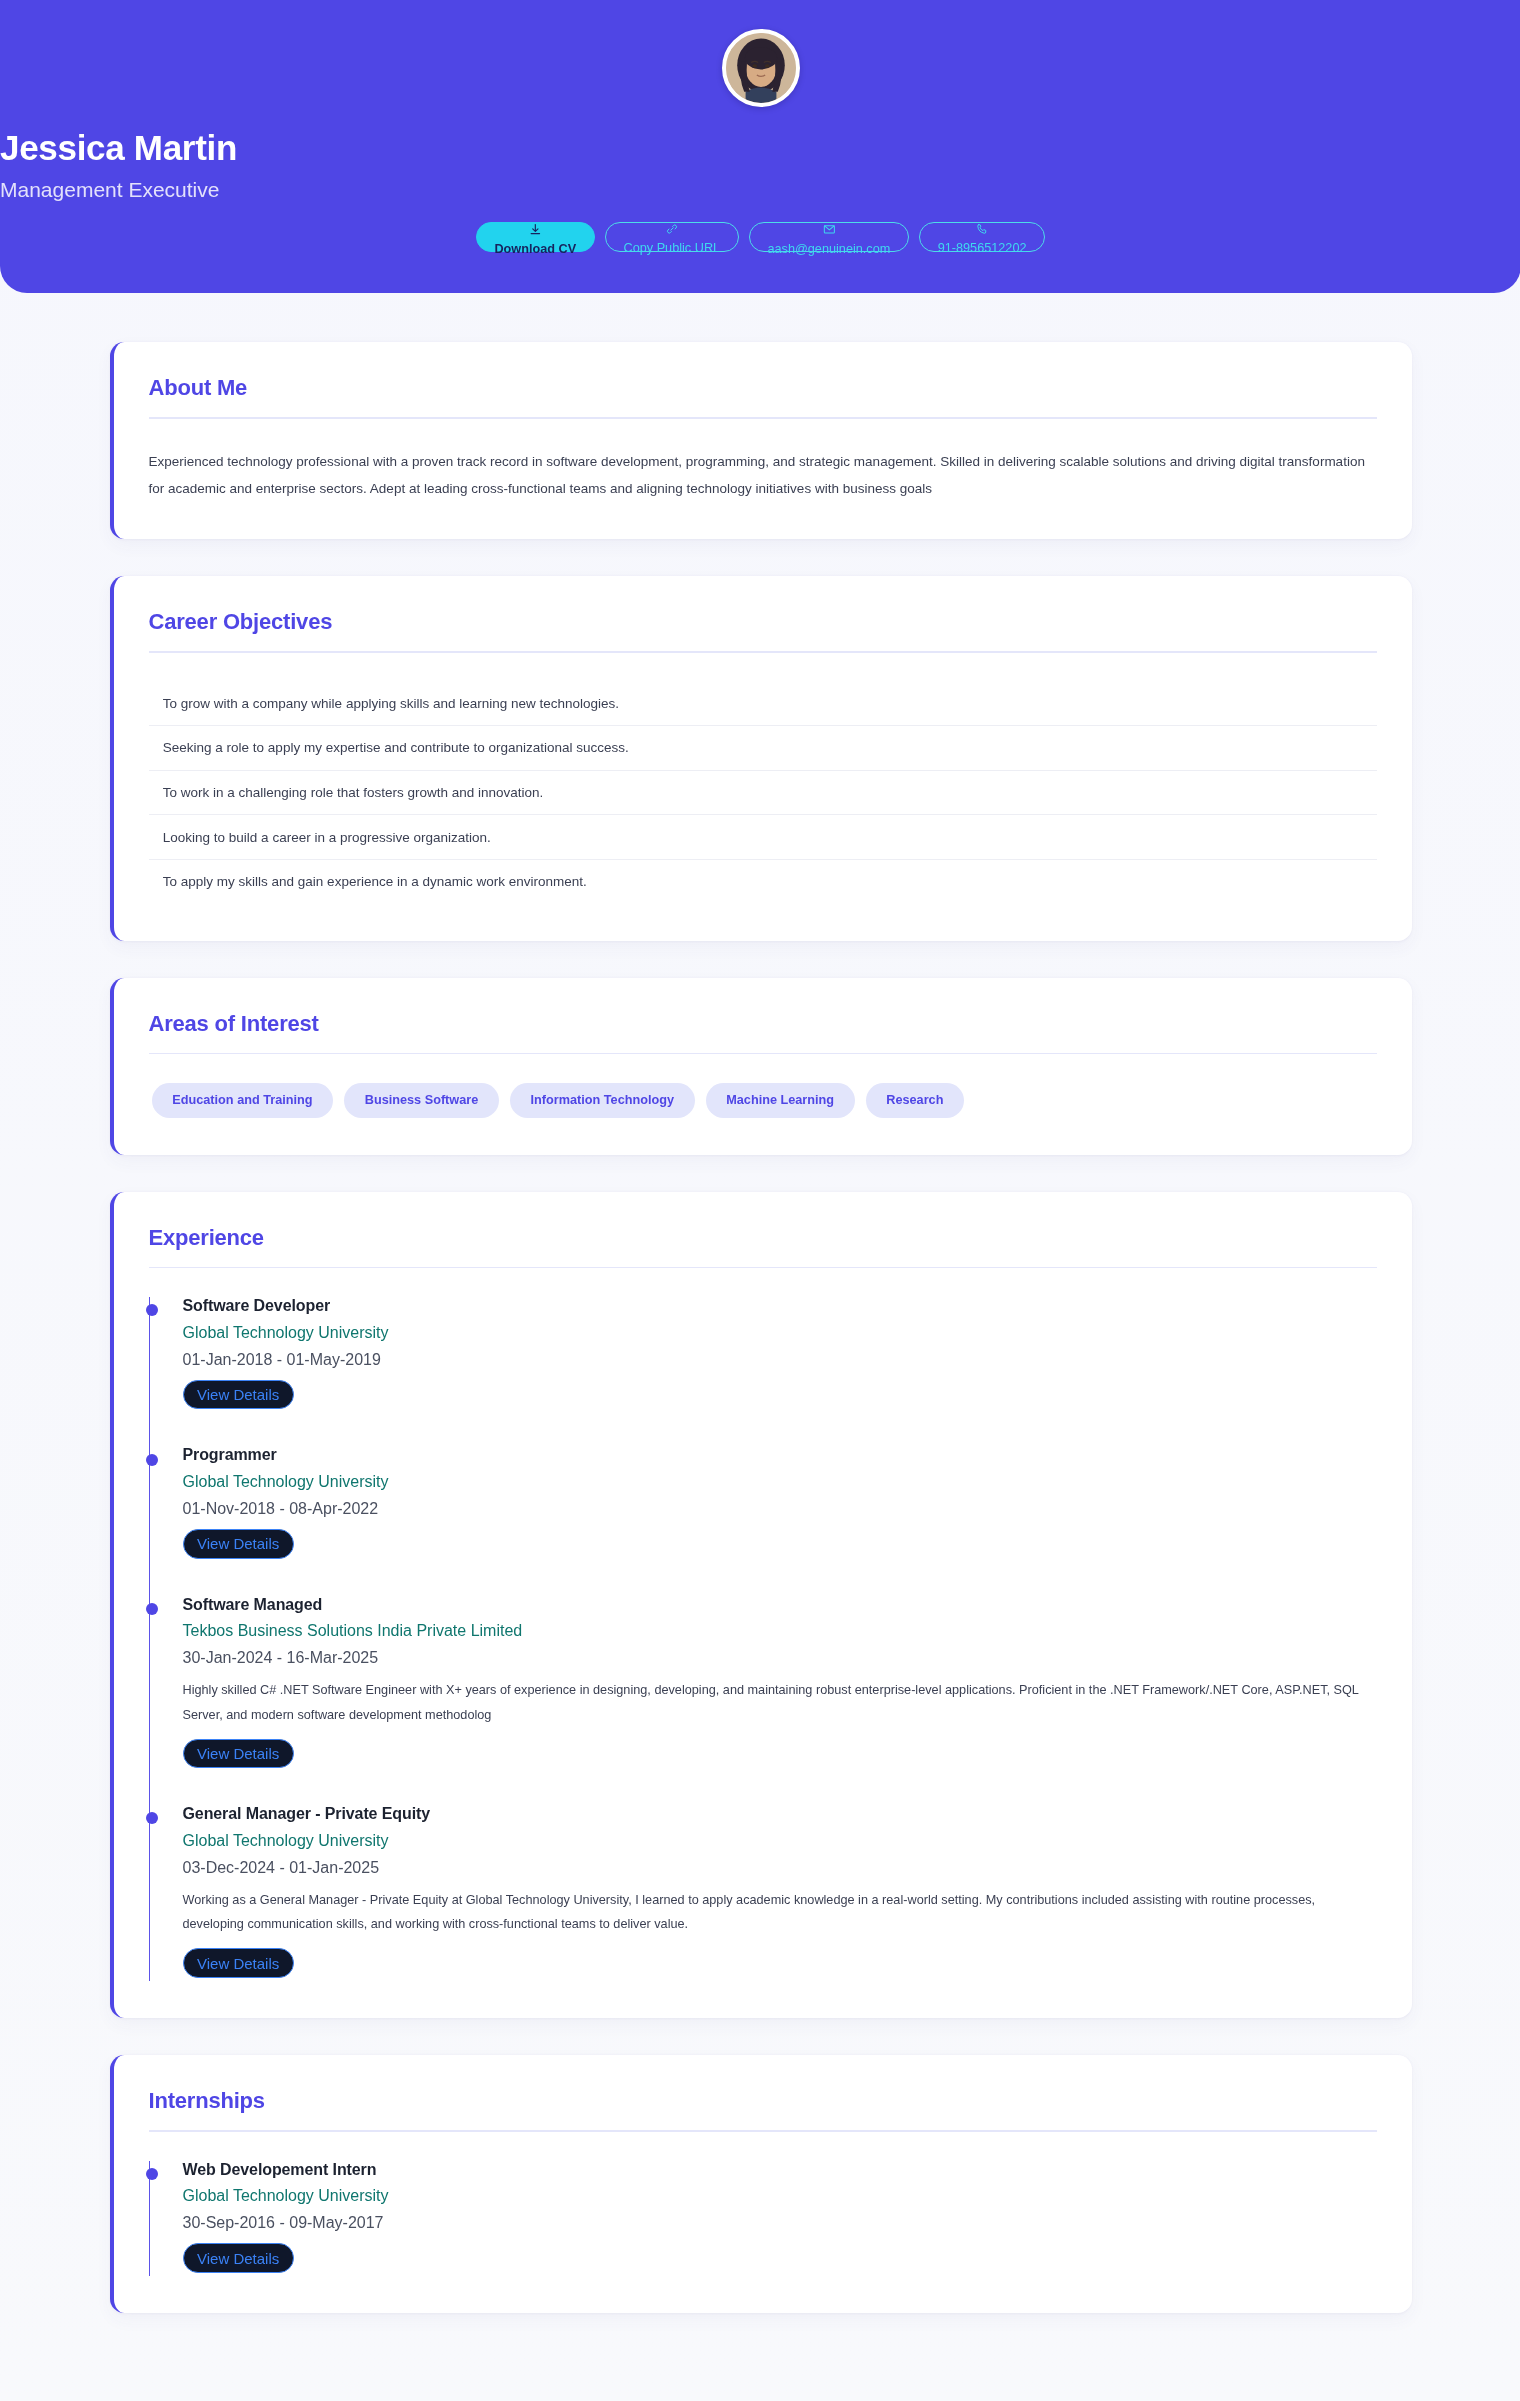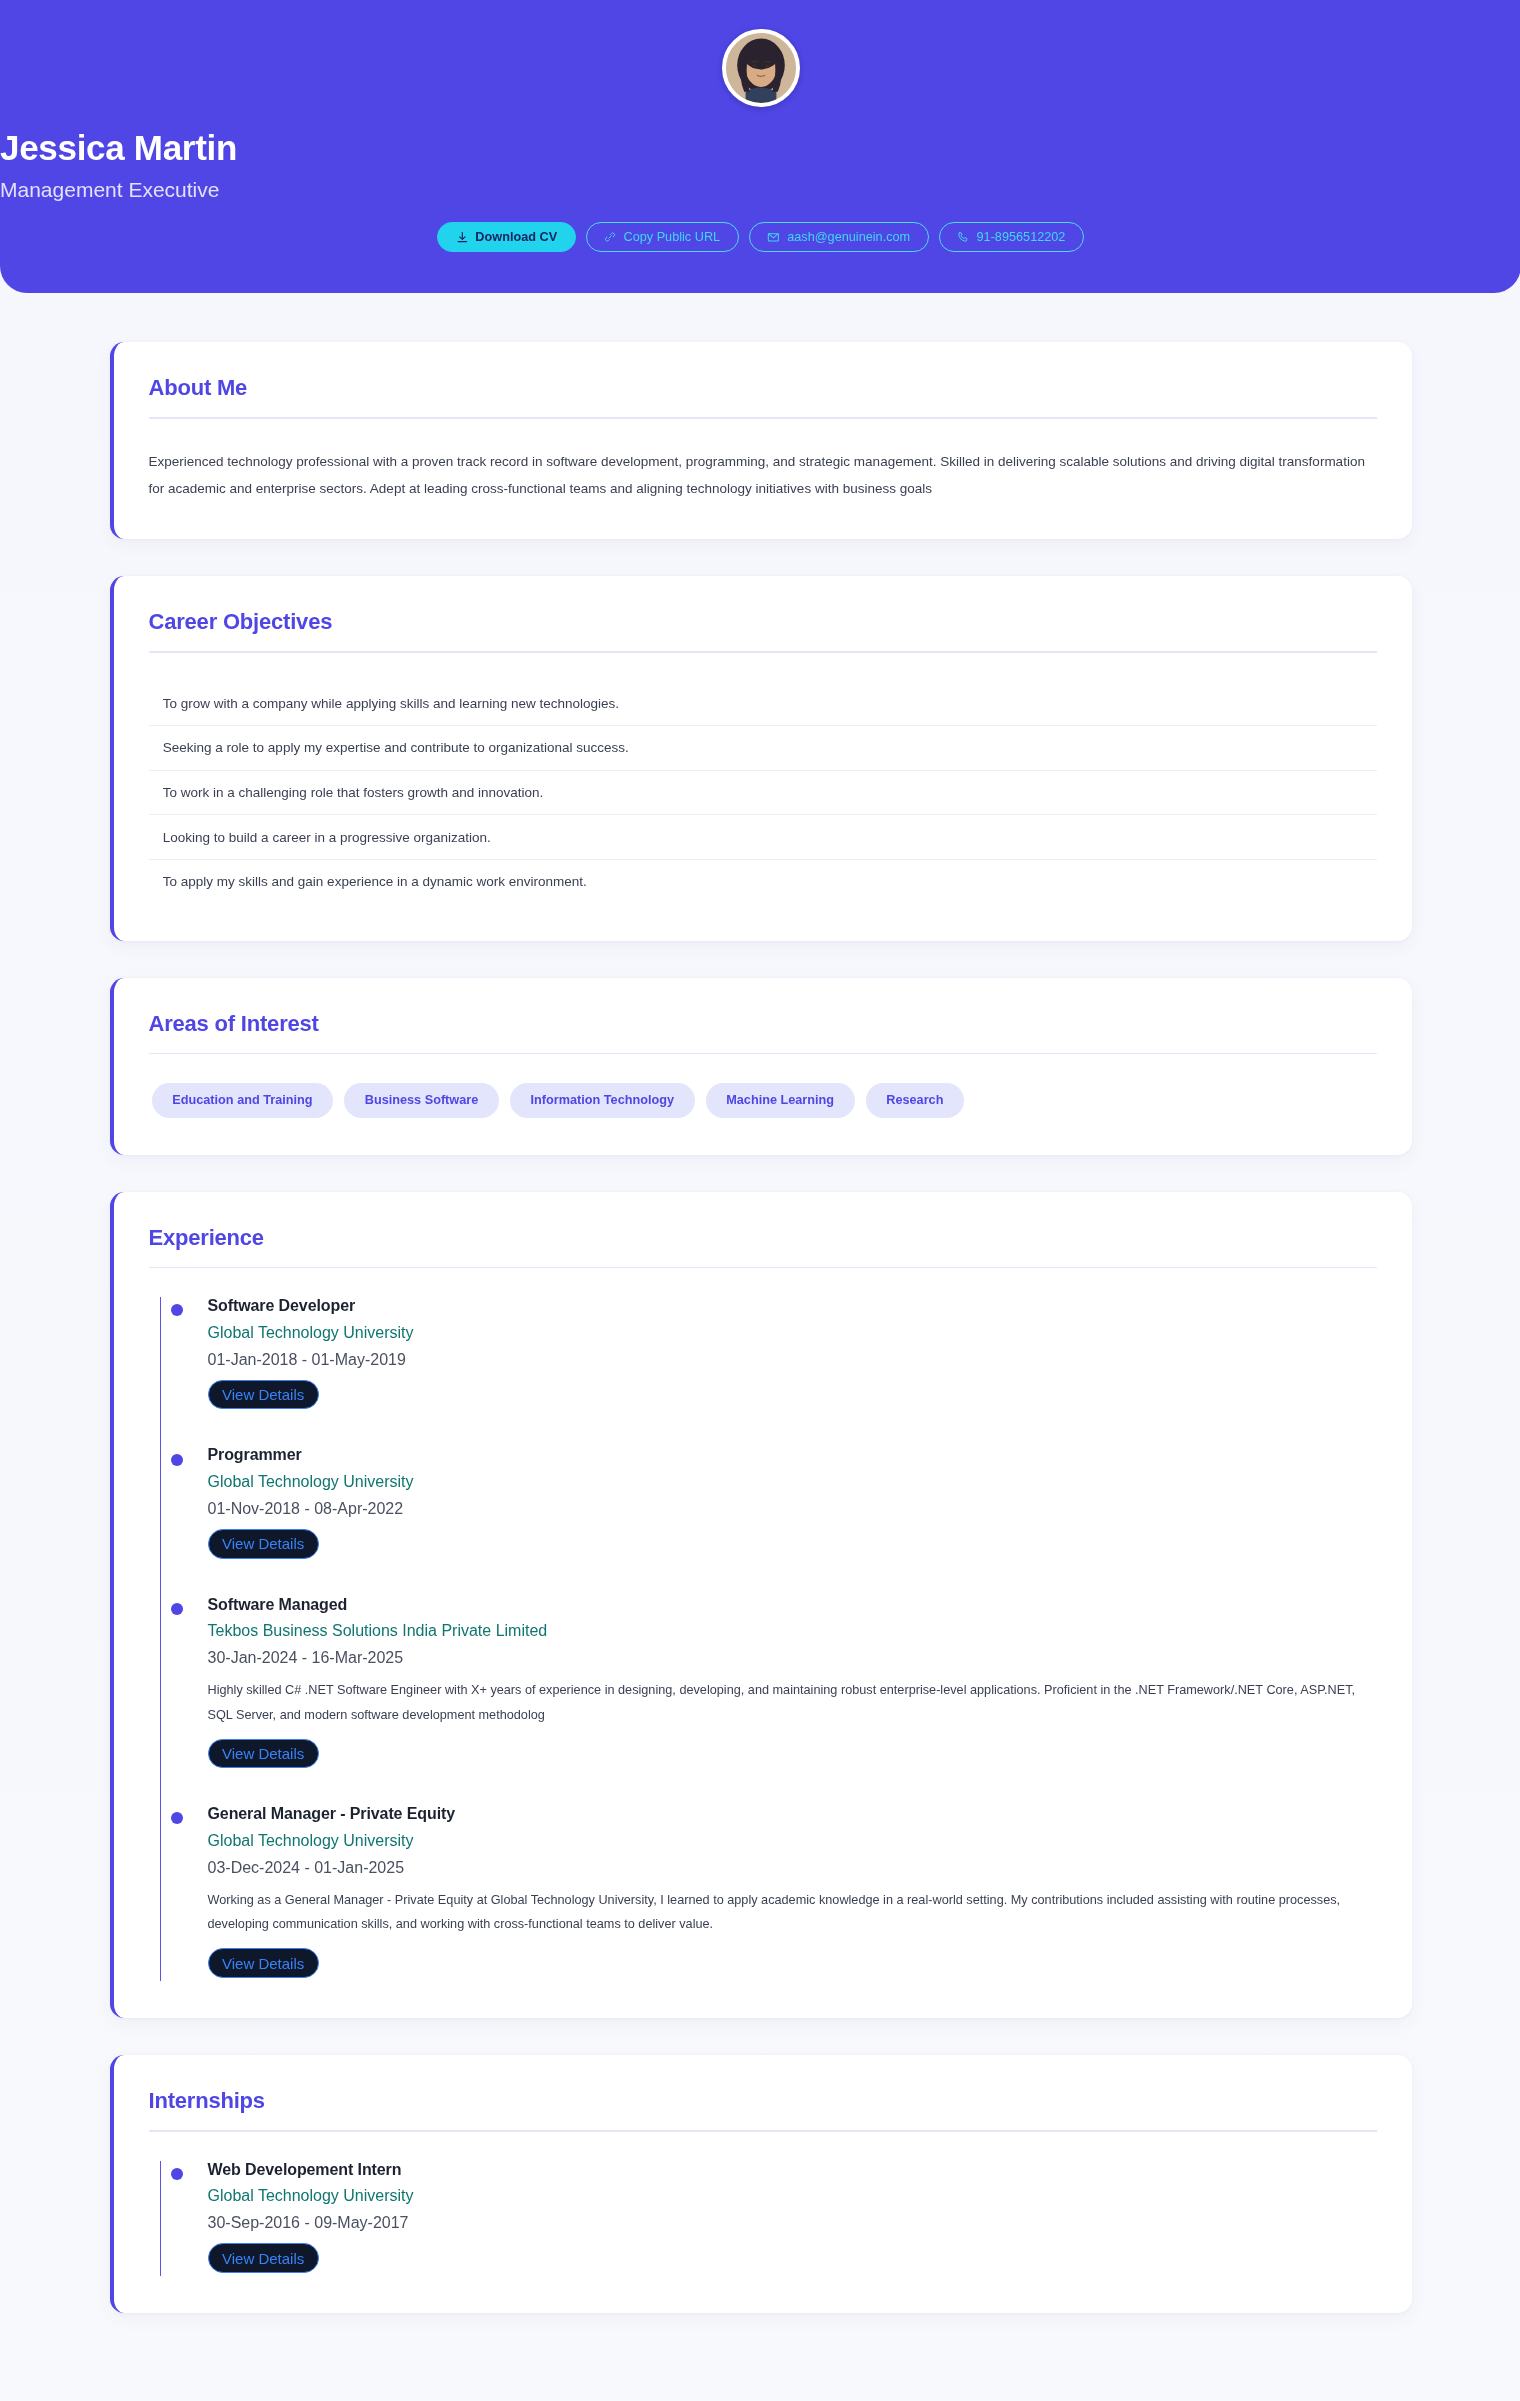--- a/index.html
+++ b/index.html
@@ -69,20 +69,21 @@
     gap: 7.1px;
     height: 30px;
     padding: 0 17.5px;
     border-radius: 793px;
     font-size: 12.7px;
     font-weight: bold;
     cursor: pointer;
     white-space: nowrap;
     line-height: 1;
     text-decoration: none;
+    flex-direction: column;
   }
   .btn-primary {
     background: #22d3ee;
     color: #17235e;
     border: 0.8px solid #22d3ee;
   }
   .btn-ghost {
     background: transparent;
     color: #5eead4;
     border: 0.8px solid #4ddbe8;
@@ -148,23 +149,22 @@
     font-weight: bold;
     padding: 10.3px 20.6px;
     border-radius: 793px;
     white-space: nowrap;
     cursor: pointer;
   }
 
   
   .timeline {
     position: relative;
-    margin-left: 11px;
     border-left: 1.6px solid #5b52e8;
-    padding-left: 18px;
+    padding-left: 4px;
   }
   .tl-item {
     position: relative;
     padding: 0 0 37px 29px;
   }
   .tl-item:last-child { padding-bottom: 3.2px; }
   .tl-dot {
     position: absolute;
     left: -7.1px;
     top: 7.1px;

